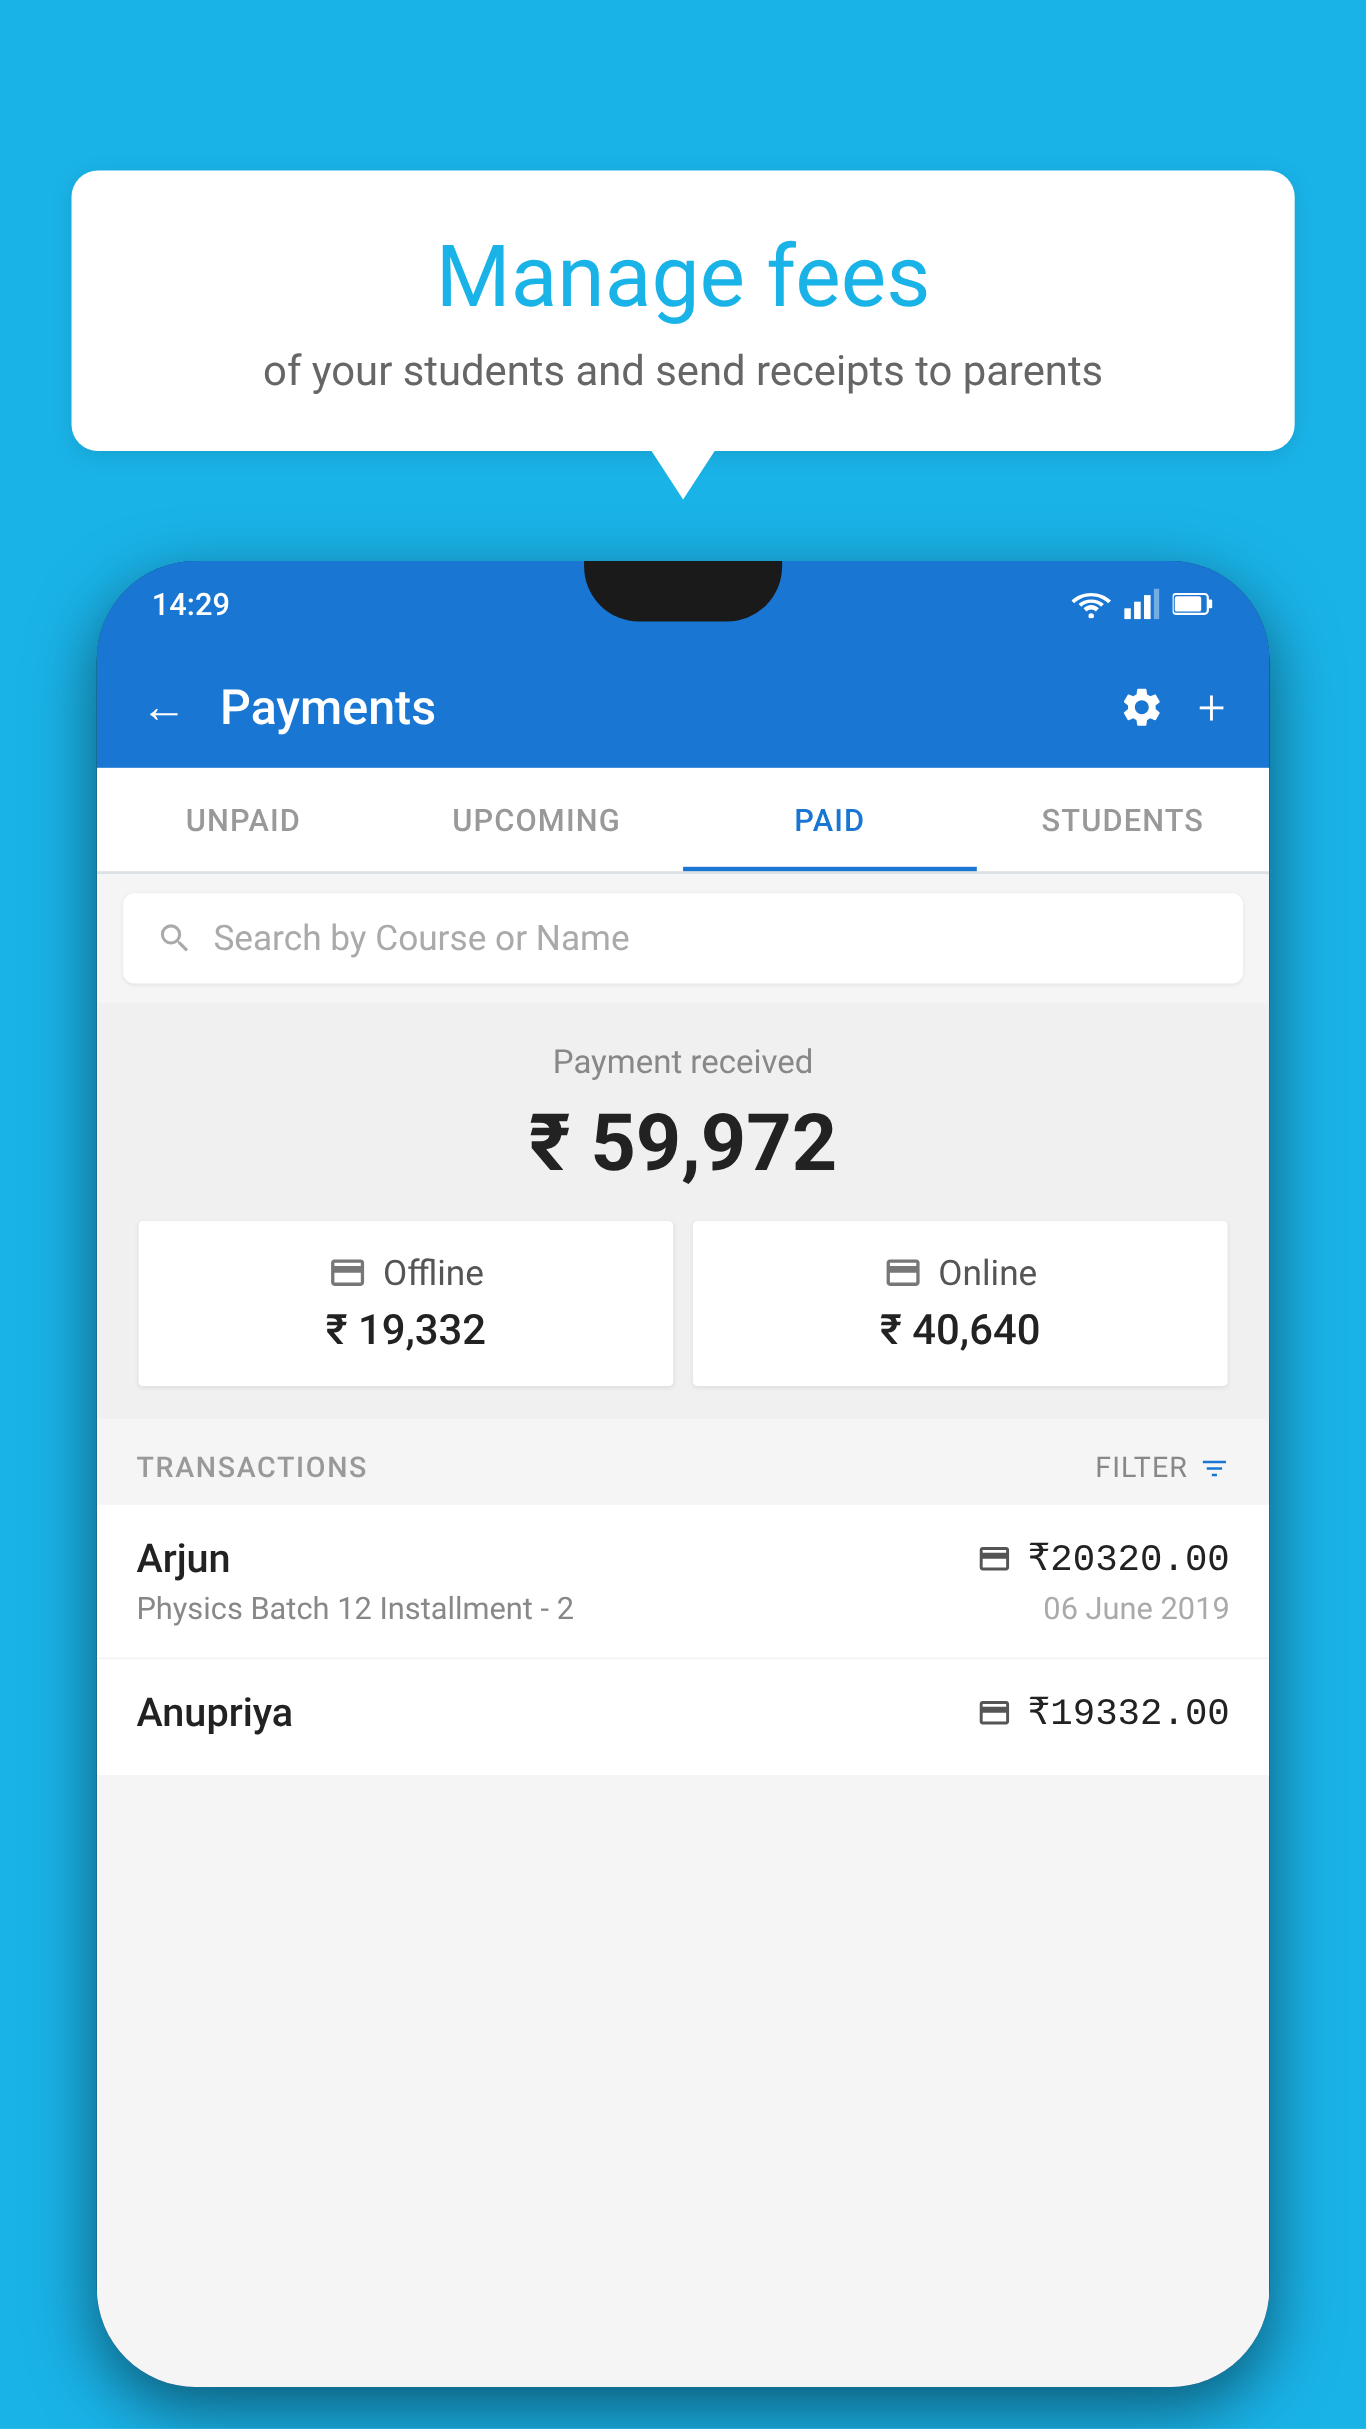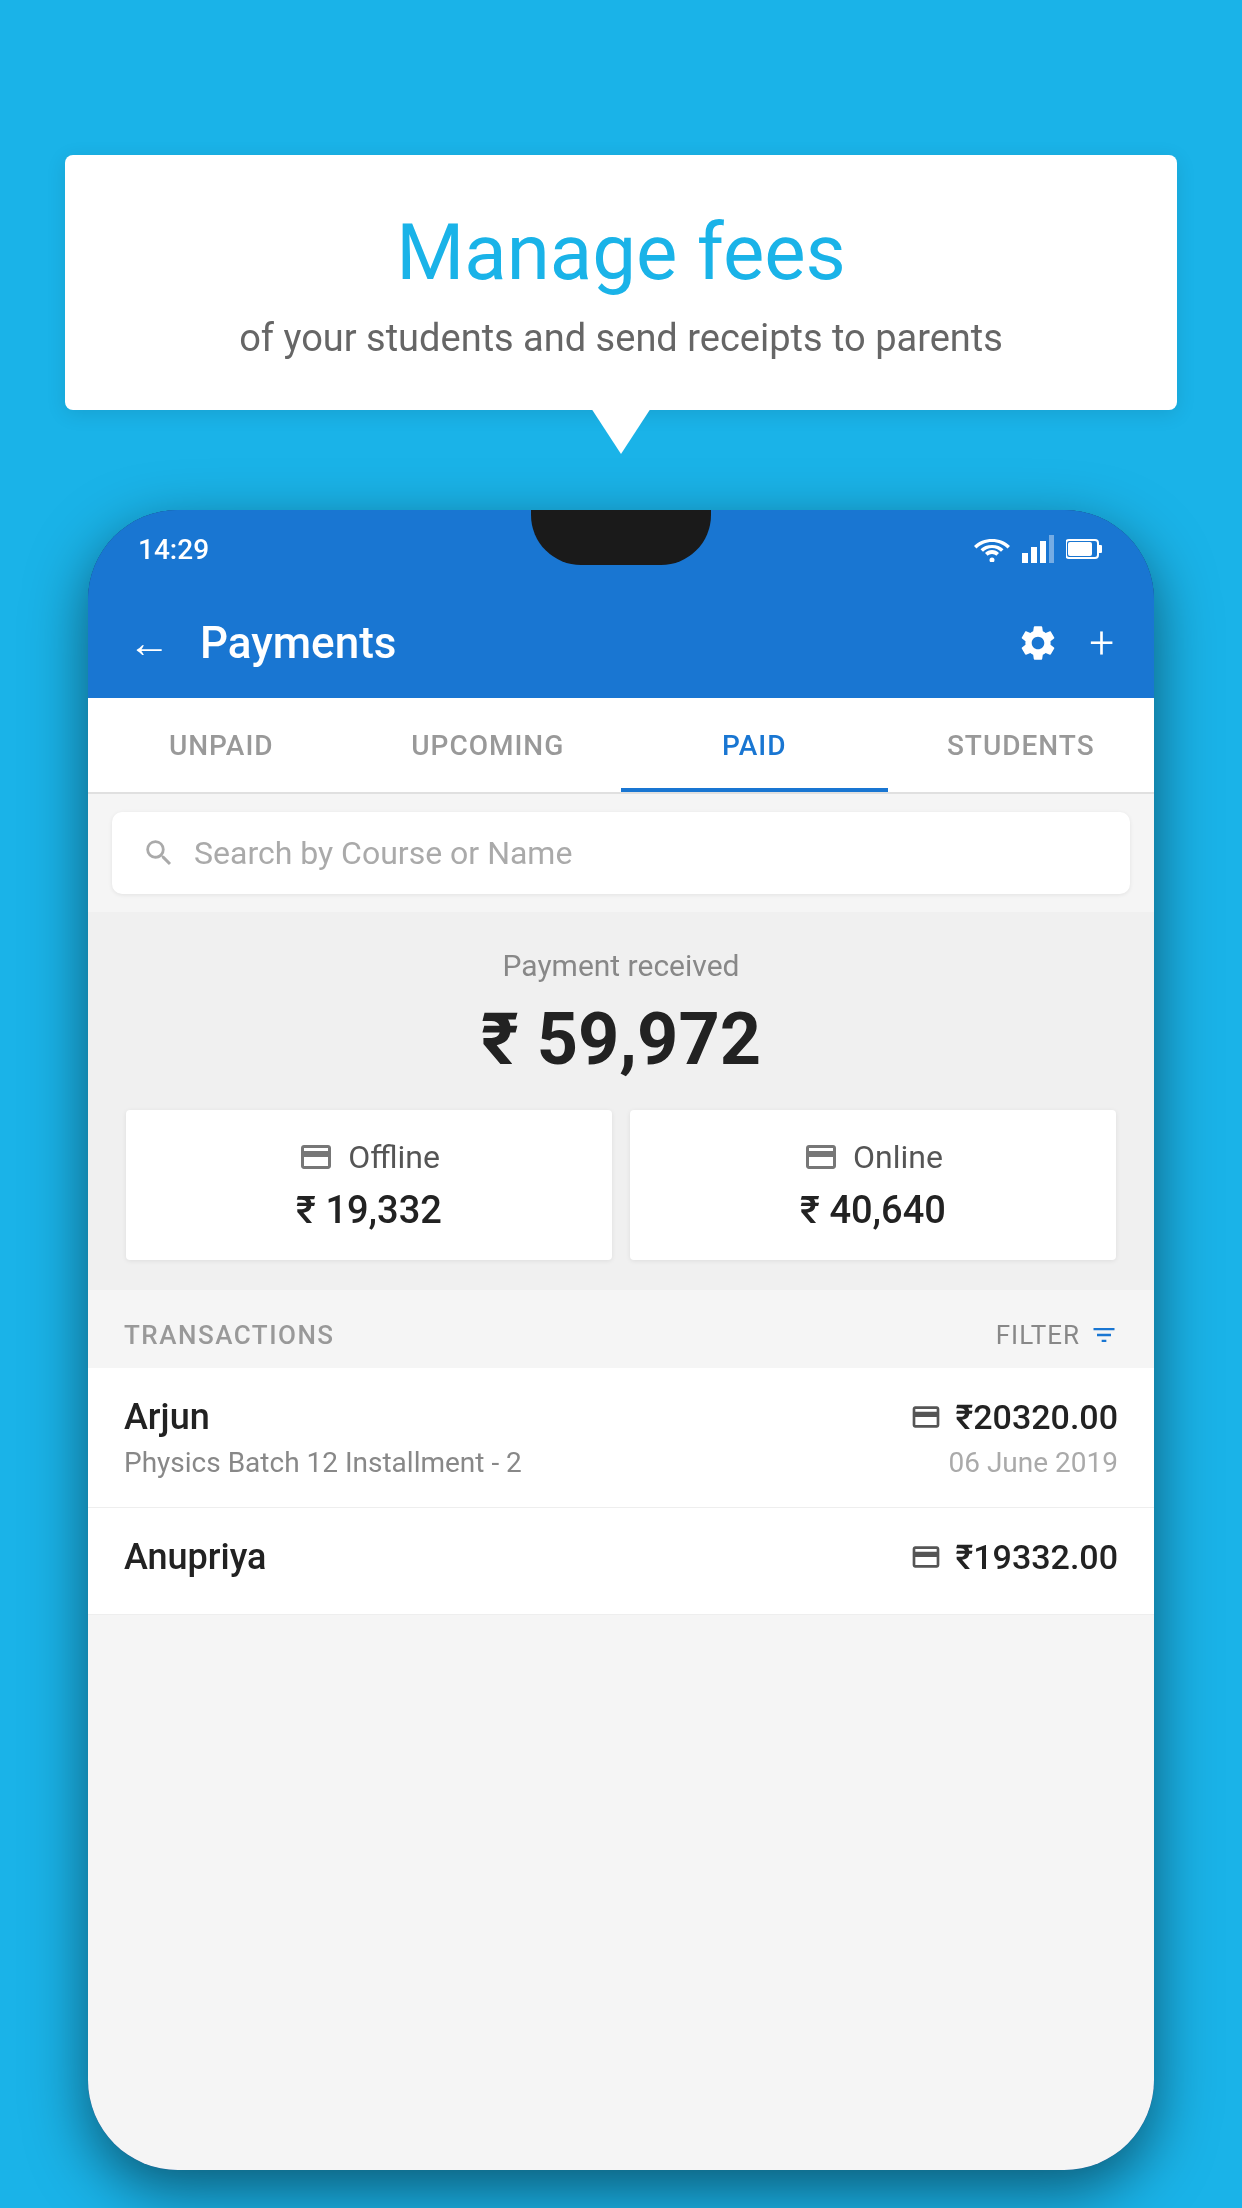--- a/index.html
+++ b/index.html
@@ -14,21 +14,21 @@
       position: relative;
     }
 
     
     .speech-bubble {
       position: absolute;
       top: 155px;
       left: 65px;
       right: 65px;
       background: white;
-      border-radius: 8px;
+      border-radius: 24px;
       padding: 55px 60px 50px;
       text-align: center;
       box-shadow: 0 4px 20px rgba(0,0,0,0.1);
     }
     .speech-bubble::after {
       content: '';
       position: absolute;
       bottom: -44px;
       left: 50%;
       transform: translateX(-50%);
@@ -303,20 +303,21 @@
     .transaction-amount-wrap {
       display: flex;
       align-items: center;
       gap: 14px;
     }
 
     .transaction-amount {
       font-size: 34px;
       font-weight: 500;
       color: #222;
+      font-family: Liberation Mono, monospace;
     }
 
     .transaction-bottom {
       display: flex;
       justify-content: space-between;
     }
 
     .transaction-course {
       font-size: 28px;
       color: #888;

